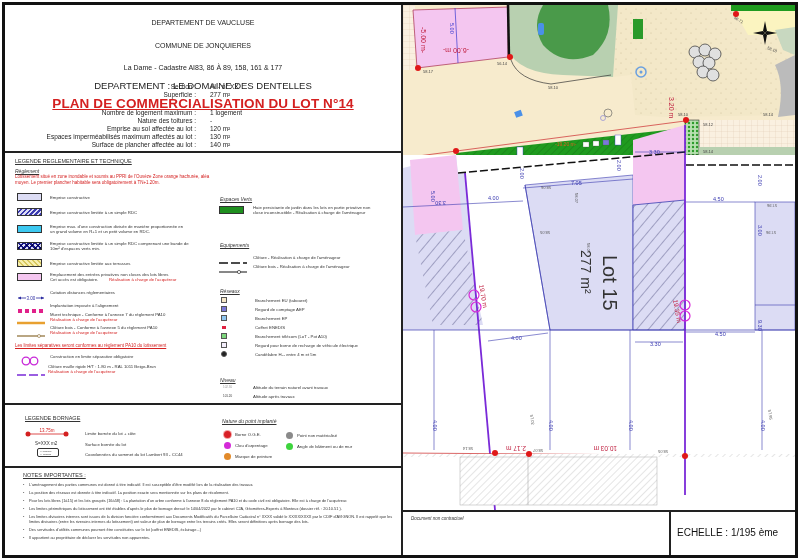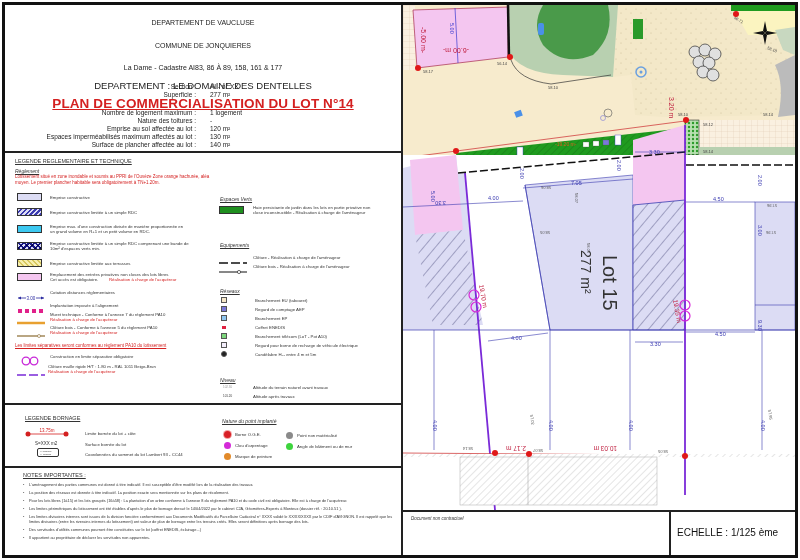--- a/index.html
+++ b/index.html
@@ -469,15 +469,15 @@
         <text x="128" y="446" transform="rotate(180 134 445)">58.07</text>
         <text x="253" y="447" transform="rotate(180 259 446)">58.05</text>
       </g>
     </svg>
   </div>
 
   <div class="foot-left">
     <span>Document non contractuel</span>
   </div>
   <div class="foot-right">
-    <div class="scale">ECHELLE : 1/125    ème</div>
+    <div class="scale">ECHELLE : 1/195    ème</div>
   </div>
 </div>
 
 </body></html>

